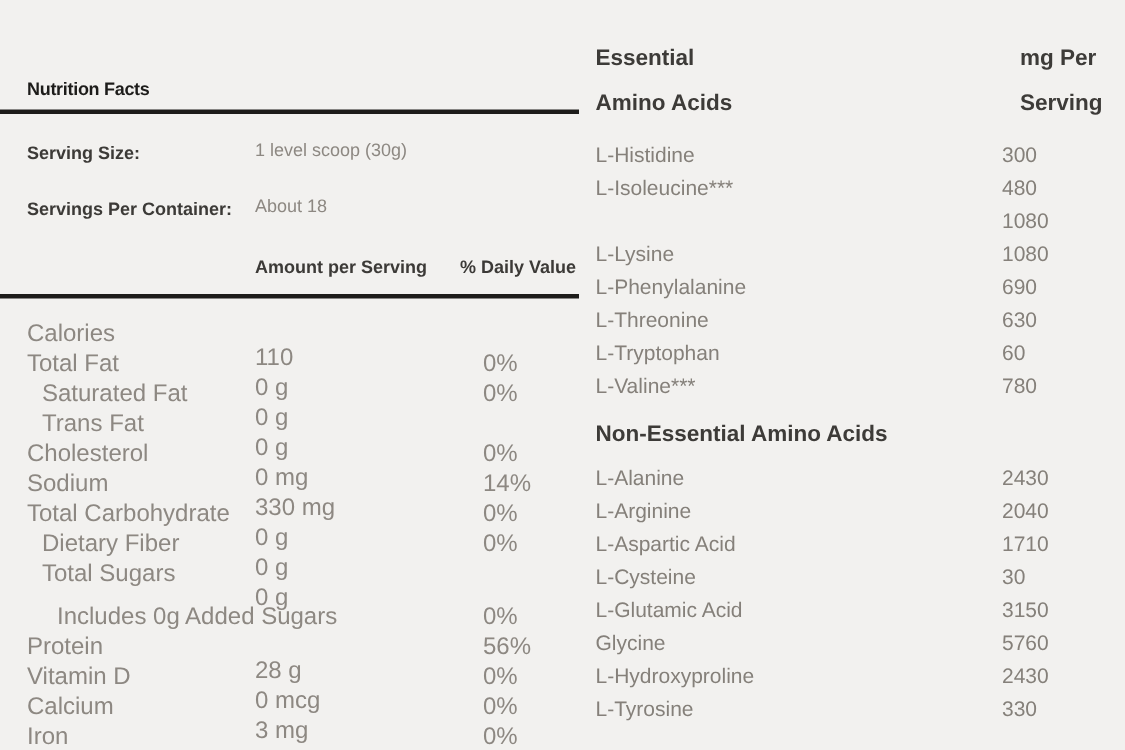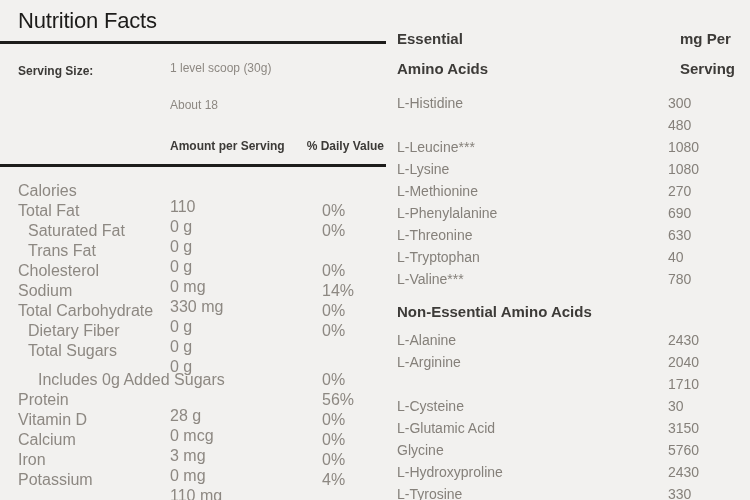--- a/index.html
+++ b/index.html
@@ -12,25 +12,26 @@
   }
 
   
   .nutrition-panel {
     position: absolute;
     left: 0; top: 0;
     width: 386px; height: 500px;
     padding: 8px 0 0 18px;
   }
   .nf-title {
-    font-size: 22px;
-    font-weight: normal;
+    font-size: 12px;
+    font-weight: bold;
     color: #1d1c1a;
     letter-spacing: -0.2px;
     margin-bottom: 7px;
+    margin-top: 44px;
   }
   .nf-rule {
     height: 3px;
     background: #1d1c1a;
     margin-left: -18px;
     width: 386px;
   }
   .nf-meta { position: relative; height: 20px; margin-top: 17px; }
   .nf-meta-label { font-size: 12px; font-weight: bold; color: #3c3a37; }
   .nf-meta-value { position: absolute; left: 152px; top: 0; font-size: 12px; color: #8d8882; }
@@ -75,20 +76,21 @@
 <div class="nutrition-panel">
   <div class="nf-title">Nutrition Facts</div>
   <div class="nf-rule"></div>
 
   <div class="nf-meta">
     <span class="nf-meta-label">Serving Size:</span>
     <span class="nf-meta-value">1 level scoop (30g)</span>
   </div>
 
   <div class="nf-meta">
+    <span class="nf-meta-label">Servings Per Container:</span>
     <span class="nf-meta-value">About 18</span>
   </div>
 
   <div class="nf-colheads">
     <span class="nf-amount-head">Amount per Serving</span>
     <span class="nf-dv-head">% Daily Value</span>
   </div>
   <div class="nf-rule"></div>
 
   <div class="nf-rows" id="left-rows">
@@ -181,64 +183,61 @@
       <div>Serving</div>
     </div>
   </div>
 
   <div id="essential-rows">
       <div class="arow">
     <span class="aname">L-Histidine</span>
     <span class="aval">300</span>
   </div>
       <div class="arow">
+    <span class="aname">L-Isoleucine***</span>
     <span class="aval">480</span>
   </div>
       <div class="arow">
-    <span class="aname">L-Leucine***</span>
     <span class="aval">1080</span>
   </div>
       <div class="arow">
     <span class="aname">L-Lysine</span>
     <span class="aval">1080</span>
   </div>
       <div class="arow">
-    <span class="aname">L-Methionine</span>
-    <span class="aval">270</span>
-  </div>
-      <div class="arow">
     <span class="aname">L-Phenylalanine</span>
     <span class="aval">690</span>
   </div>
       <div class="arow">
     <span class="aname">L-Threonine</span>
     <span class="aval">630</span>
   </div>
       <div class="arow">
     <span class="aname">L-Tryptophan</span>
-    <span class="aval">40</span>
+    <span class="aval">60</span>
   </div>
       <div class="arow">
     <span class="aname">L-Valine***</span>
     <span class="aval">780</span>
   </div>
     </div>
 
   <div class="aa-subheader">Non-Essential Amino Acids</div>
 
   <div id="non-essential-rows">
       <div class="arow">
     <span class="aname">L-Alanine</span>
     <span class="aval">2430</span>
   </div>
       <div class="arow">
     <span class="aname">L-Arginine</span>
     <span class="aval">2040</span>
   </div>
       <div class="arow">
+    <span class="aname">L-Aspartic Acid</span>
     <span class="aval">1710</span>
   </div>
       <div class="arow">
     <span class="aname">L-Cysteine</span>
     <span class="aval">30</span>
   </div>
       <div class="arow">
     <span class="aname">L-Glutamic Acid</span>
     <span class="aval">3150</span>
   </div>

